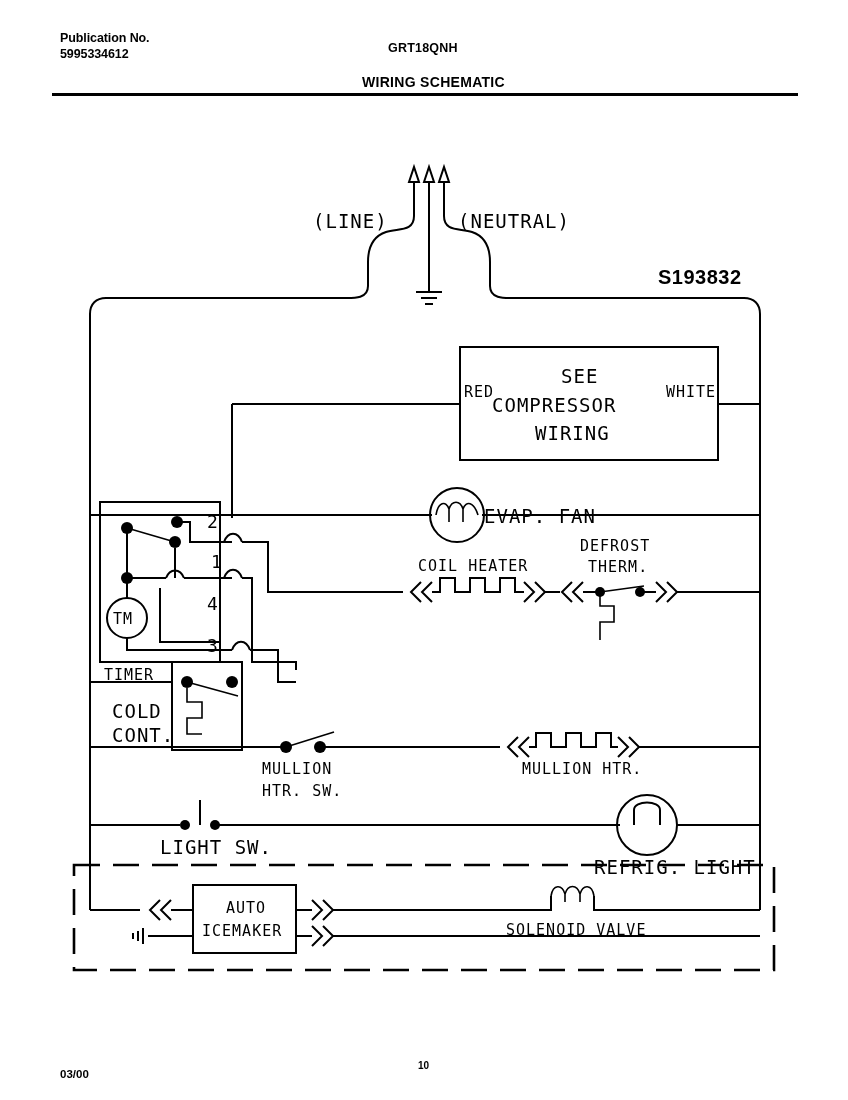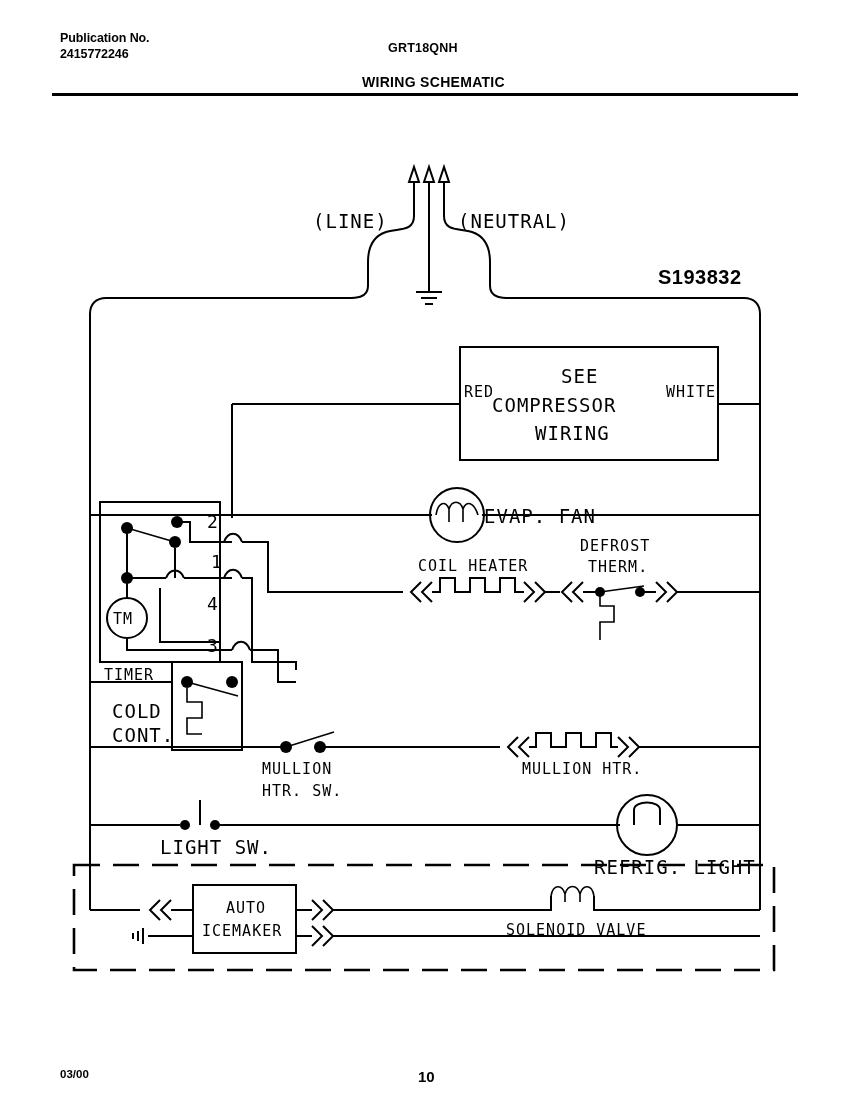--- a/index.html
+++ b/index.html
@@ -61,22 +61,22 @@
     height: 40px;
   }
   .footer-date {
     position: absolute;
     left: 60px; top: 8px;
     font-size: 11.5px;
     font-weight: bold;
   }
   .footer-page {
     position: absolute;
-    left: 418px; top: 8px;
-    font-size: 15px;
+    left: 418px; top: 0;
+    font-size: 10px;
     font-weight: bold;
   }
 
   
   .schematic-stage {
     position: absolute;
     left: 0; top: 110px;
     width: 848px;
     height: 940px;
     text-align: center;
@@ -133,21 +133,21 @@
   .node {
     fill: #000;
   }
 </style>
 </head>
 <body>
 
 <div class="page-header">
   <div class="pub-no">
     <div>Publication No.</div>
-    <div>2415772246</div>
+    <div>5995334612</div>
   </div>
   <div class="model-no">GRT18QNH</div>
   <div class="doc-title">WIRING SCHEMATIC</div>
   <div class="header-rule"></div>
 </div>
 
 <div class="schematic-stage">
 <svg width="848" height="940" viewBox="0 0 848 940" xmlns="http://www.w3.org/2000/svg">
 
   <g>

